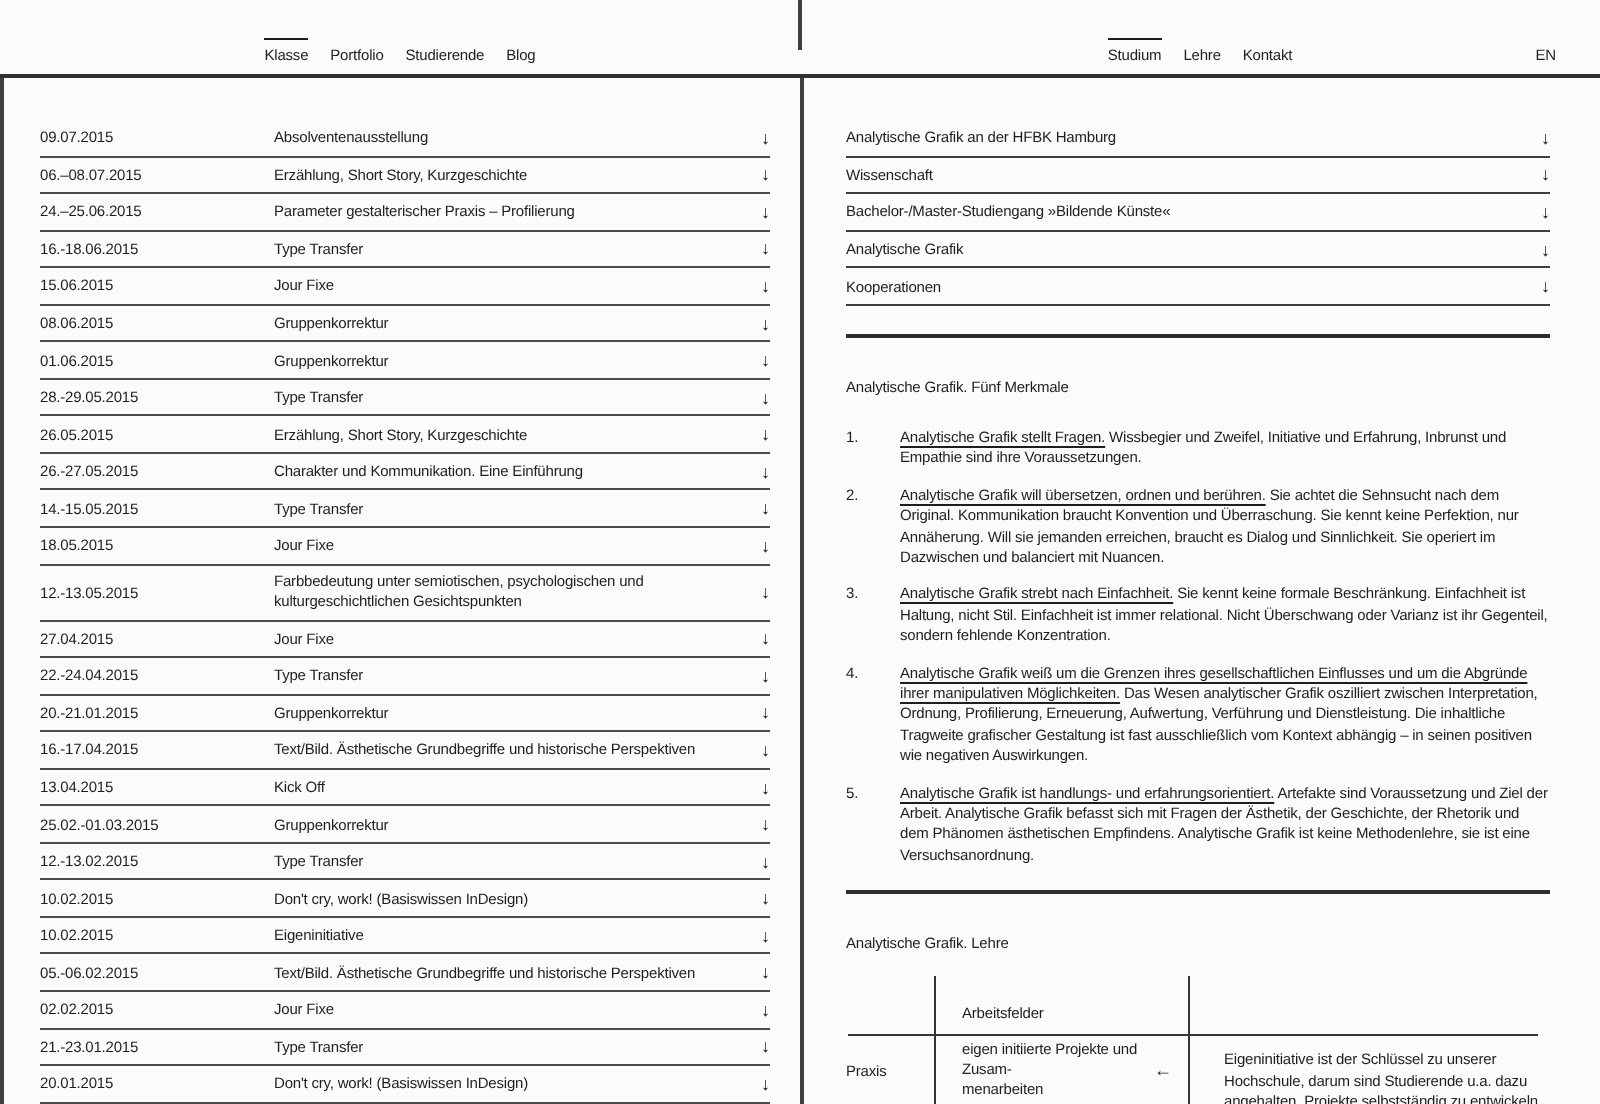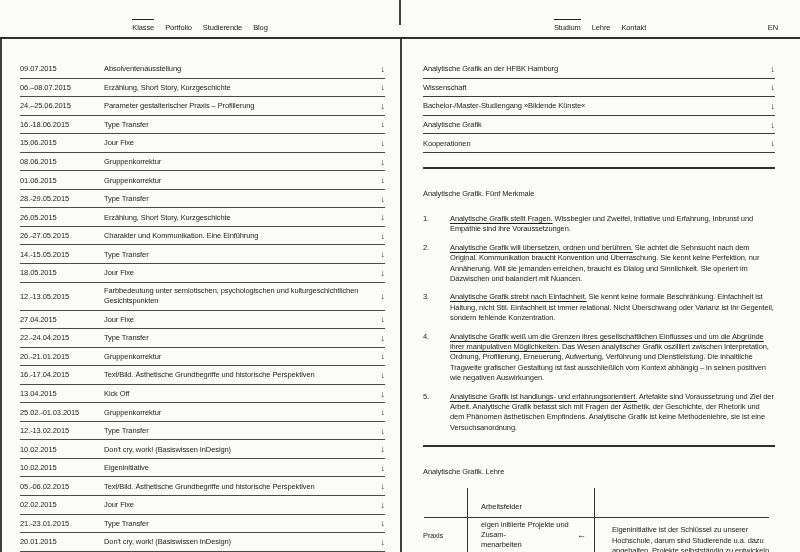--- a/index.html
+++ b/index.html
@@ -31,21 +31,21 @@
   }
   .right-panel {
     width: 400px; height: 527px; overflow: hidden;
     border-left: 2px solid #3f3f3f;
     padding: 21px 25px 0 21px;
   }
 
   
   .event-row { display: flex; align-items: center; height: 18.55px; border-bottom: 1px solid #4a4a4a; cursor: pointer; }
   .event-row.wrap { height: 28px; }
-  .event-date { width: 84px; flex-shrink: 0; }
+  .event-date { width: 117px; flex-shrink: 0; }
   .event-title { flex: 1; white-space: nowrap; overflow: hidden; padding-right: 4px; }
   .event-row.wrap .event-title { white-space: normal; line-height: 9.6px; }
   .dl-arrow { width: 11px; text-align: right; font-size: 9px; letter-spacing: 0; }
 
   
   .acc-row { display: flex; align-items: center; height: 18.6px; border-bottom: 1px solid #3d3d3d; cursor: pointer; gap: 35px; }
   .acc-label { flex: 1; white-space: nowrap; overflow: hidden; }
 
   .section-sep { border: none; border-top: 2px solid #2e2e2e; margin-top: 14px; }
   .section-sep.s2 { margin-top: 12px; }

